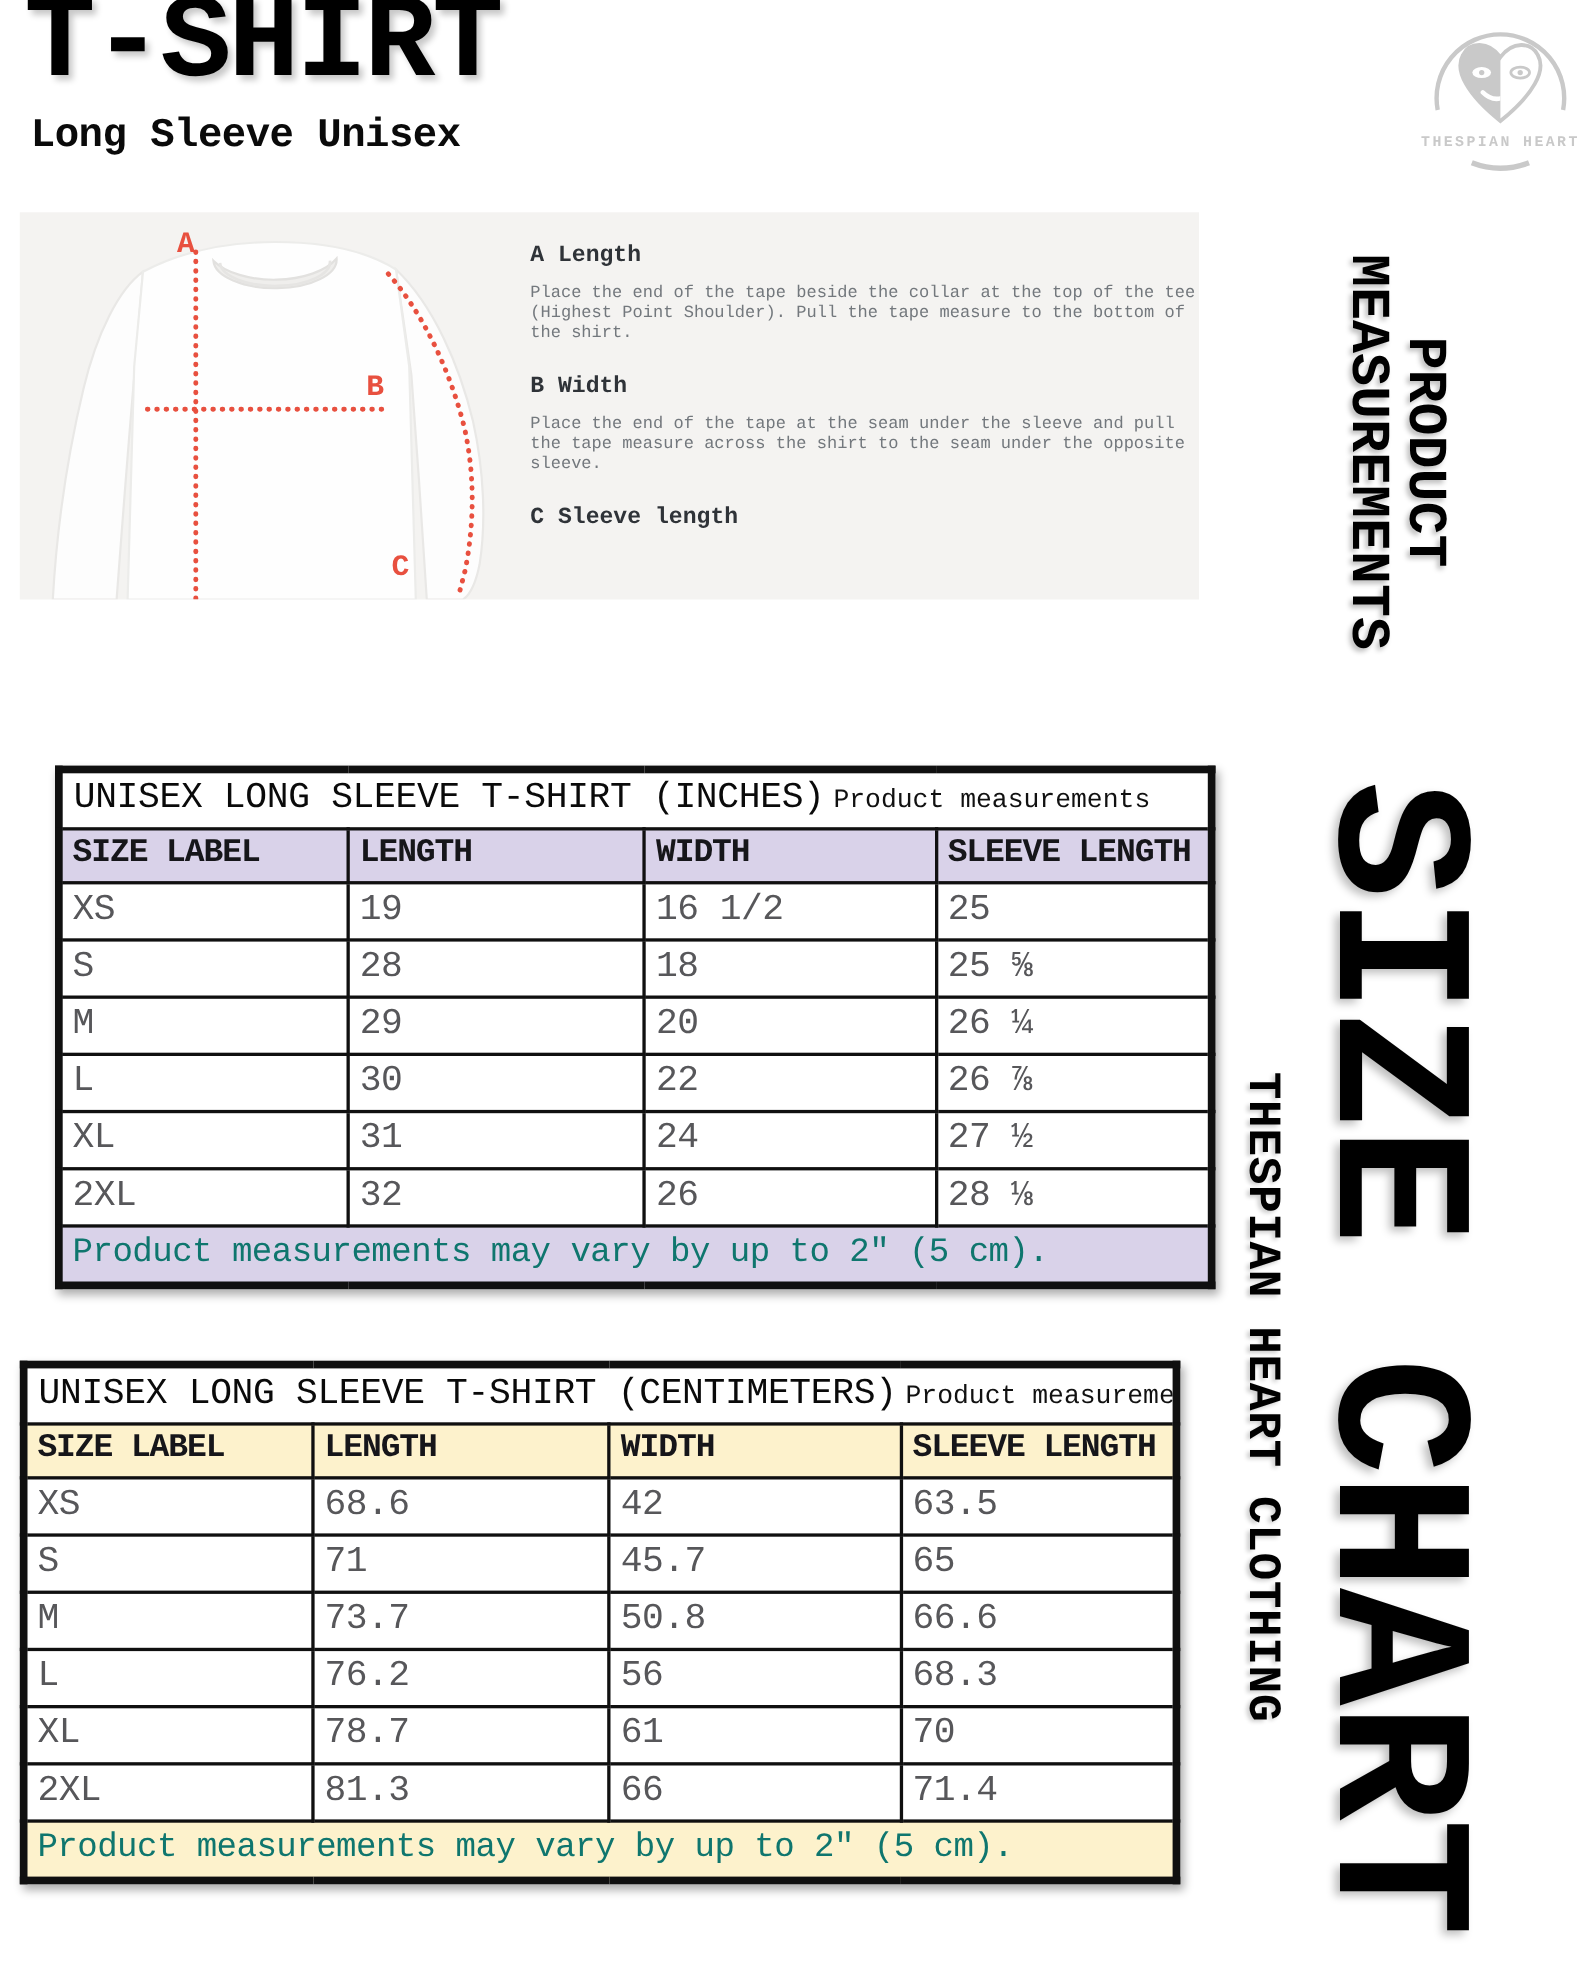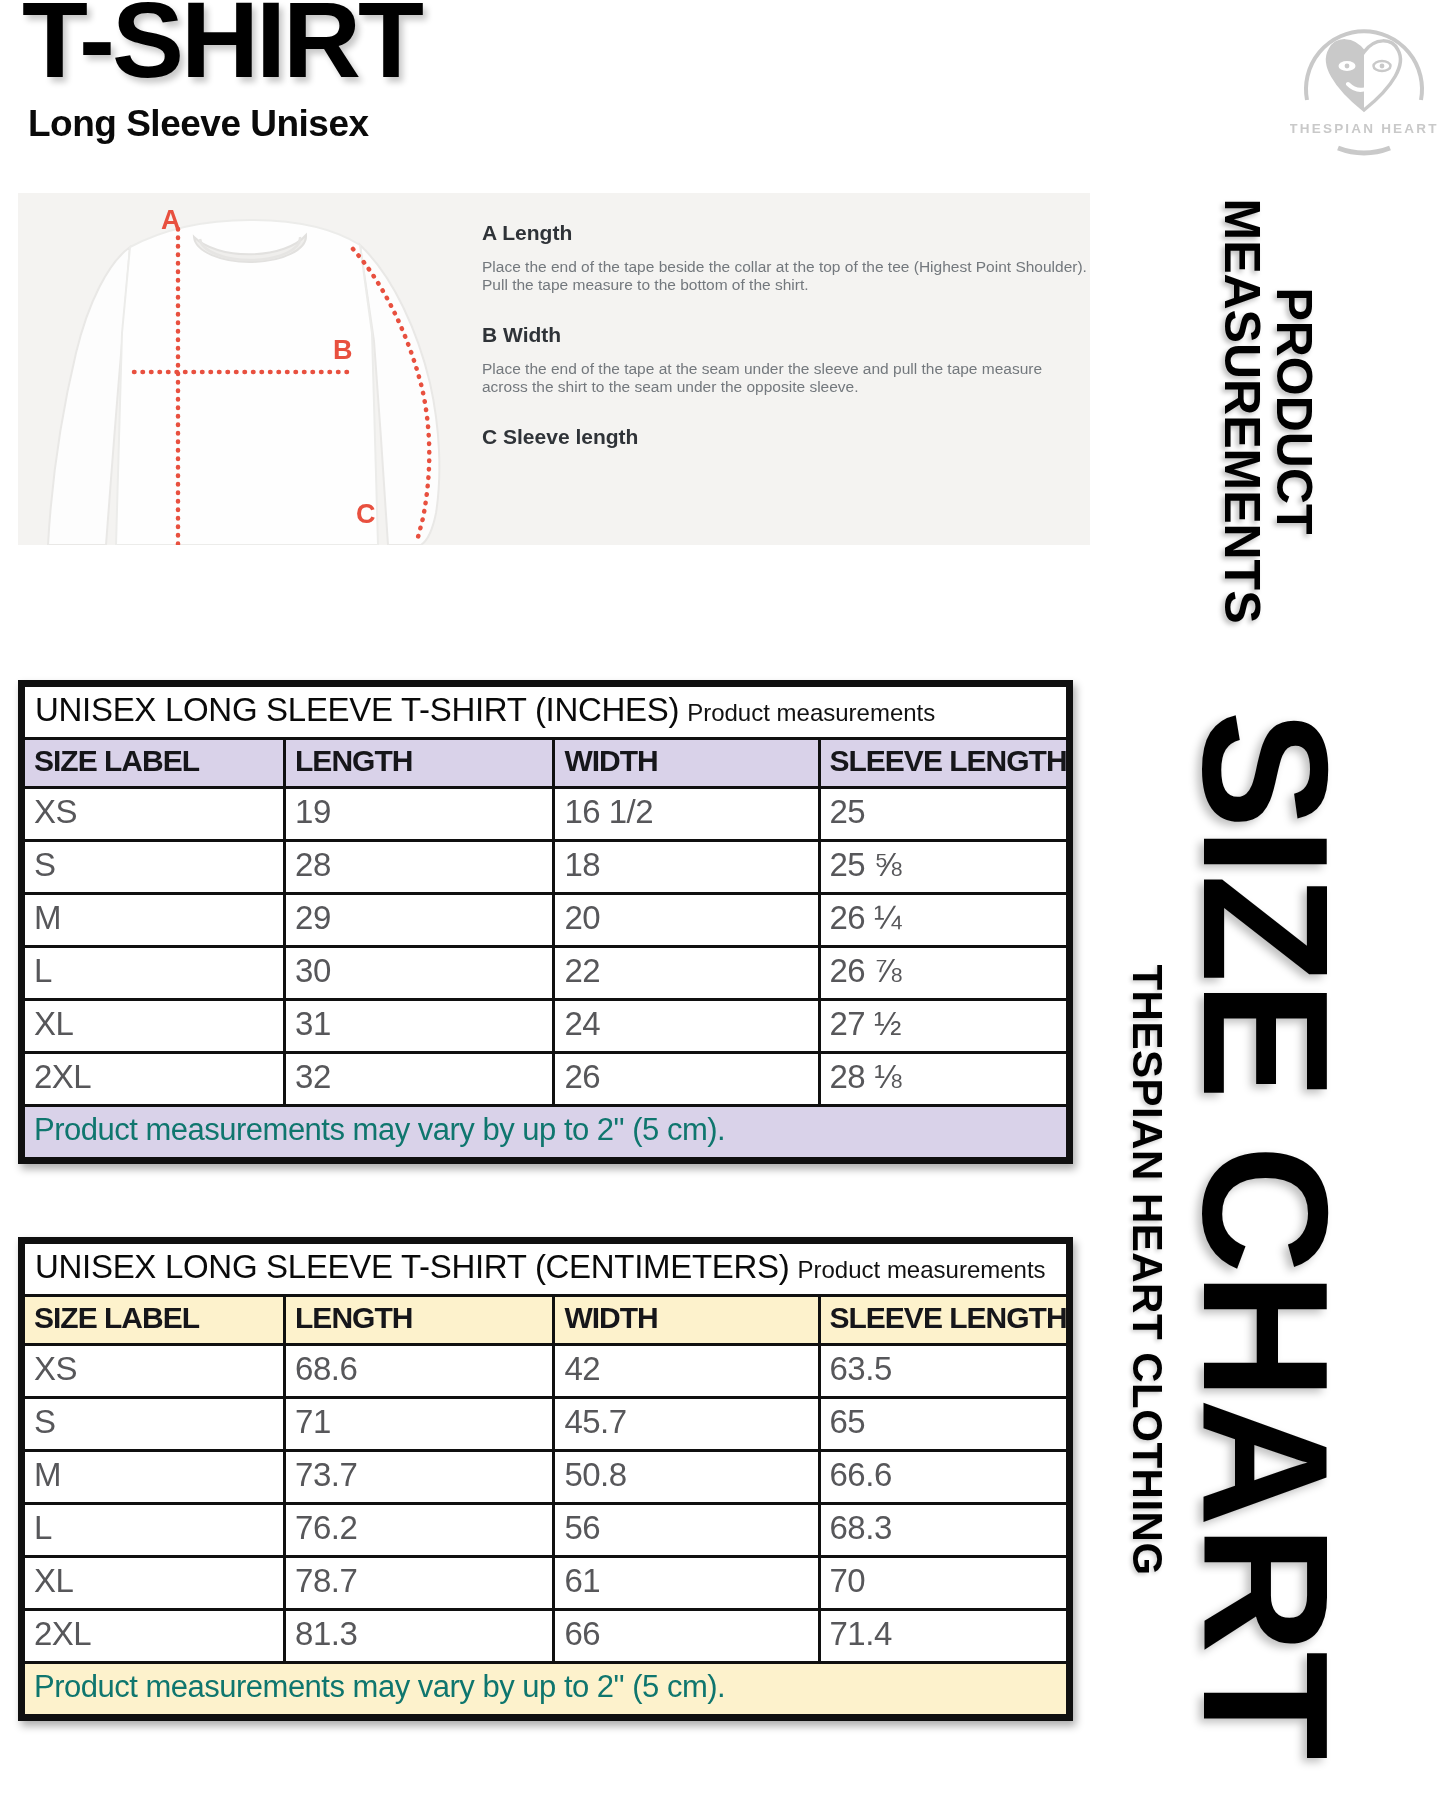--- a/index.html
+++ b/index.html
@@ -4,21 +4,21 @@
 <style>
   :root{
     --red:#e8503f;
     --logo-gray:#c9c9c9;
     --panel-bg:#f4f3f1;
   }
   html,body{margin:0;padding:0;background:#fff;}
   .page{
     position:relative;width:1445px;height:1806px;overflow:hidden;
     background:#ffffff;
-    font-family:Liberation Sans, sans-serif;
+    font-family:Liberation Mono, monospace;
     color:#000;
   }
   
   .main-title{
     position:absolute;left:22px;top:-14px;margin:0;
     font-size:108px;font-weight:900;letter-spacing:-3px;line-height:1.0;
     color:#000;text-shadow:4px 5px 6px rgba(0,0,0,.22);
   }
   .subtitle{
     position:absolute;left:28px;top:103px;margin:0;
@@ -56,21 +56,21 @@
     left:1147px;top:1270px;font-size:42px;letter-spacing:0.5px;
     text-shadow:2px 2px 4px rgba(0,0,0,.2);
   }
   
   .size-table{
     position:absolute;left:18px;width:1055px;border-collapse:collapse;
     background:#fff;border:7px solid #101010;
     box-shadow:3px 5px 8px rgba(0,0,0,.32);
     table-layout:fixed;
   }
-  .t-inches{top:680px;}
+  .t-inches{top:696px;margin-left:32px;}
   .t-cm{top:1237px;}
   .size-table col.c1{width:25.1%;}
   .size-table col.c2{width:25.7%;}
   .size-table col.c3{width:25.3%;}
   .size-table col.c4{width:23.9%;}
   .size-table th,.size-table td{border:3px solid #101010;}
   .title-cell{padding:4px 10px 8px;white-space:nowrap;overflow:hidden;}
   .tmain{font-size:33px;color:#0a0a0a;letter-spacing:-0.3px;}
   .tnote{font-size:24px;color:#111;margin-left:8px;}
   .size-table th{

